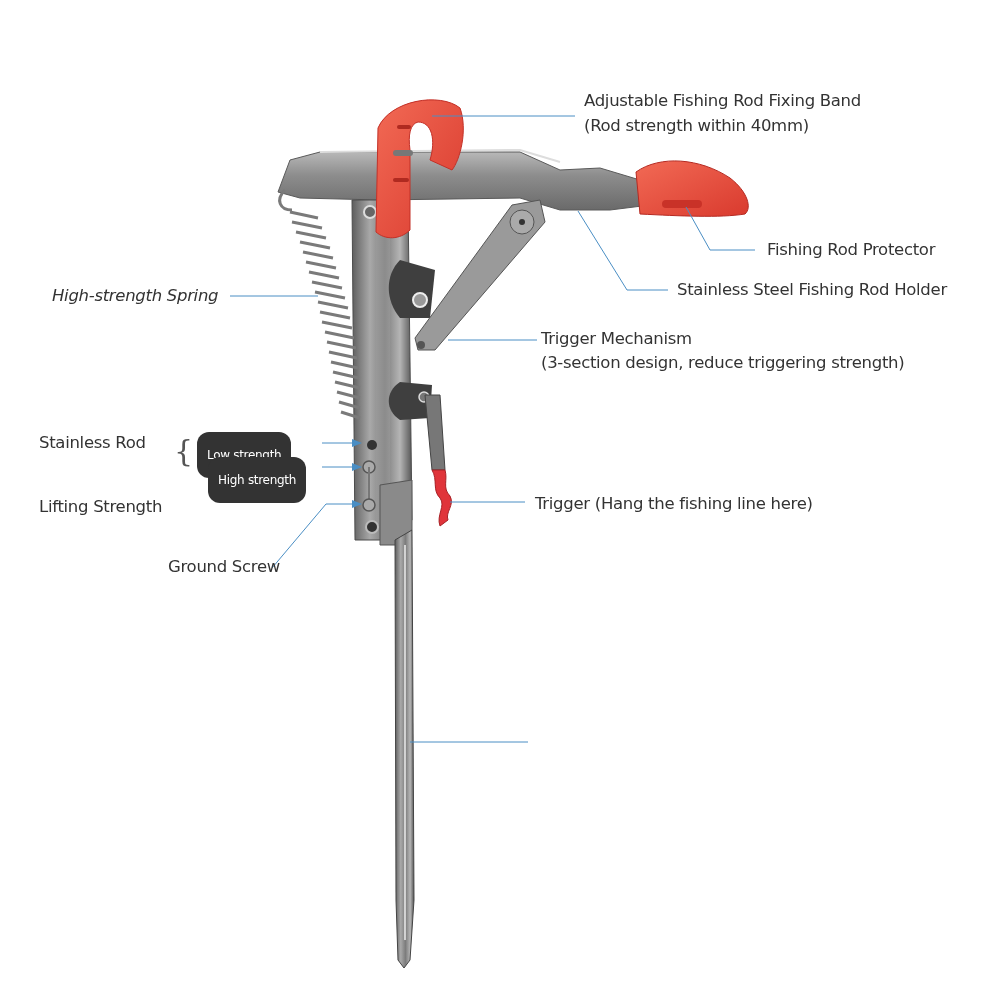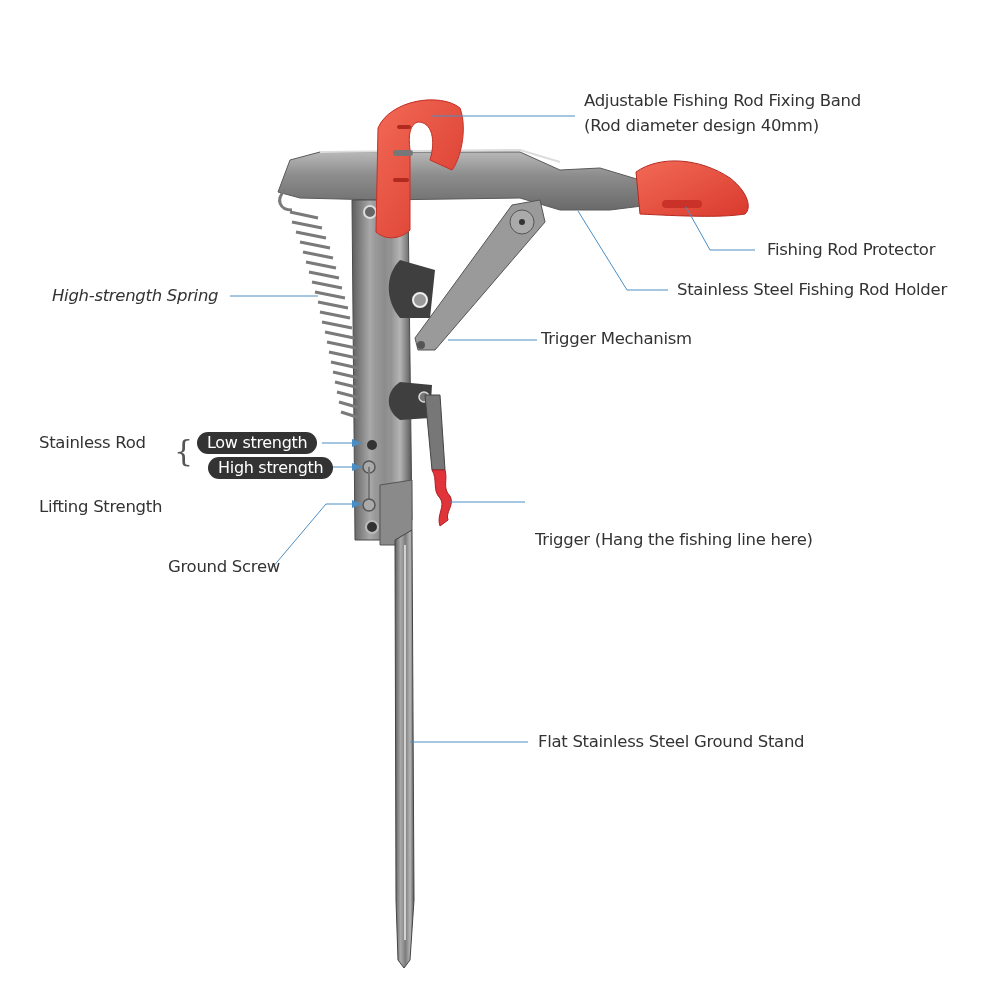--- a/index.html
+++ b/index.html
@@ -2,21 +2,21 @@
 <html><head>
 <meta charset="utf-8">
 <style>
   html, body { margin: 0; padding: 0; background: #ffffff; }
   body { width: 1000px; height: 1000px; position: relative; overflow: hidden;
          font-family: "DejaVu Sans", sans-serif; color: #333333; }
   .canvas { position: absolute; left: 0; top: 0; width: 1000px; height: 1000px; }
   .label { position: absolute; font-size: 16.5px; line-height: 24px; color: #333; white-space: nowrap;
            font-family: "DejaVu Sans", sans-serif; letter-spacing: -0.3px; }
   .pill { position: absolute; background: #333333; color: #ffffff; border-radius: 12px;
-          font-size: 16px; line-height: 22px; height: 22px; padding: 0 10px; white-space: nowrap;
+          font-size: 12px; line-height: 22px; height: 22px; padding: 12px 10px; white-space: nowrap;
           letter-spacing: -0.3px; }
   .brace { position: absolute; font-size: 30px; color: #555; line-height: 1; font-family: "DejaVu Serif", serif; }
   svg { position: absolute; left: 0; top: 0; }
 </style>
 </head>
 <body>
 
 <div class="canvas">
 
   <svg width="1000" height="1000" viewBox="0 0 1000 1000">
@@ -106,35 +106,35 @@
       <line x1="322" y1="467" x2="352" y2="467"></line>
     </g>
     <g fill="#4a8ec4">
       <polygon points="362,443 352,439 352,447"></polygon>
       <polygon points="362,467 352,463 352,471"></polygon>
       <polygon points="362,504 352,500 352,508"></polygon>
     </g>
   </svg>
 
   <div class="label" style="left:584px; top:89px;">Adjustable Fishing Rod Fixing Band</div>
-  <div class="label" style="left:584px; top:114px;">(Rod diameter design 40mm)</div>
+  <div class="label" style="left:584px; top:114px;">(Rod strength within 40mm)</div>
 
   <div class="label" style="left:677px; top:278px;">Stainless Steel Fishing Rod Holder</div>
 
   <div class="label" style="left:767px; top:238px;">Fishing Rod Protector</div>
 
   <div class="label" style="left:52px; top:284px;font-style:italic;">High-strength Spring</div>
 
   <div class="label" style="left:541px; top:327px;">Trigger Mechanism</div>
+  <div class="label" style="left:541px; top:351px;">(3-section design, reduce triggering strength)</div>
 
   <div class="label" style="left:39px; top:431px;">Stainless Rod</div>
   <div class="label" style="left:39px; top:456px;margin-top:39px;">Lifting Strength</div>
   <div class="brace" style="left:174px; top:436px;">{</div>
 
   <div class="pill" style="left:197px; top:432px;">Low strength</div>
   <div class="pill" style="left:208px; top:457px;">High strength</div>
 
-  <div class="label" style="left:535px; top:492px;margin-top:36px;">Trigger (Hang the fishing line here)</div>
+  <div class="label" style="left:535px; top:492px;">Trigger (Hang the fishing line here)</div>
 
   <div class="label" style="left:168px; top:555px;">Ground Screw</div>
 
-  <div class="label" style="left:538px; top:730px;">Flat Stainless Steel Ground Stand</div>
 </div>
 
 </body></html>

